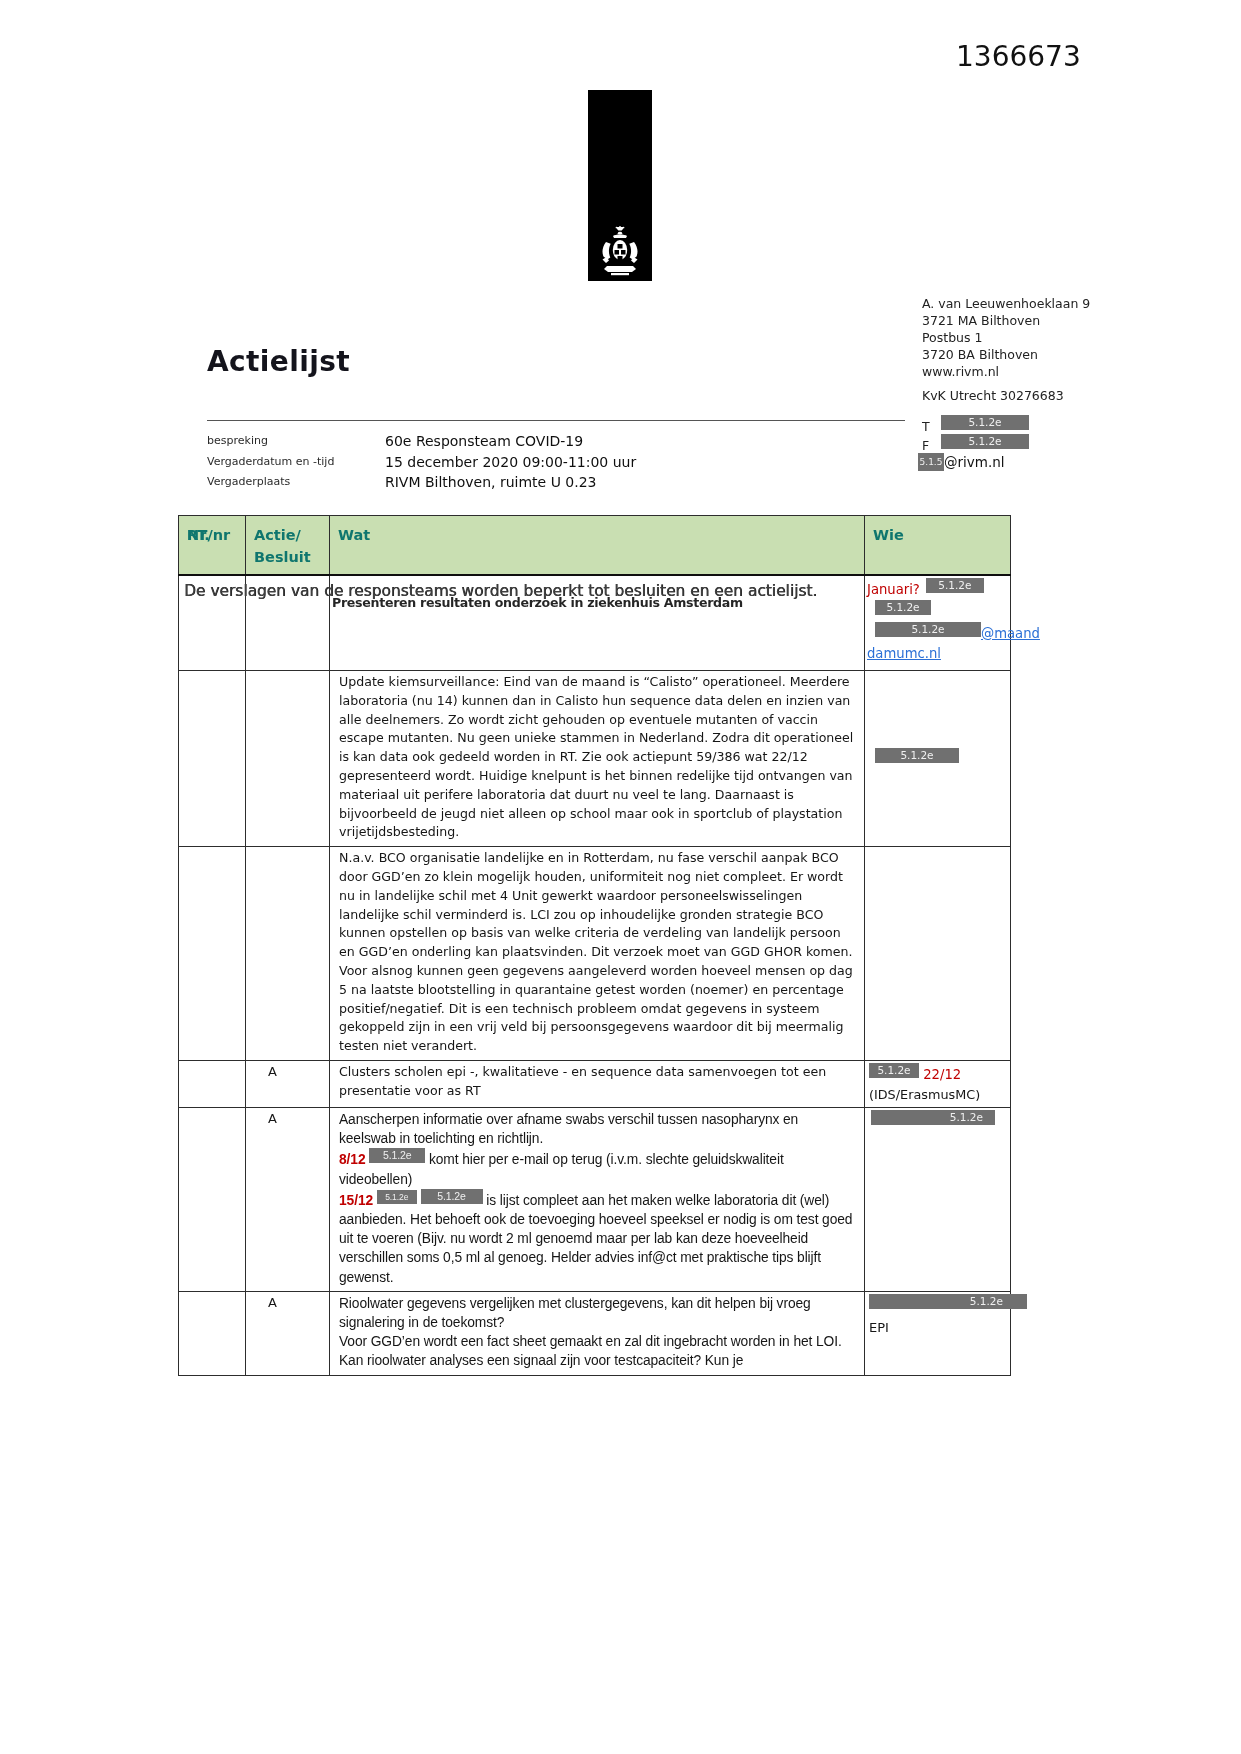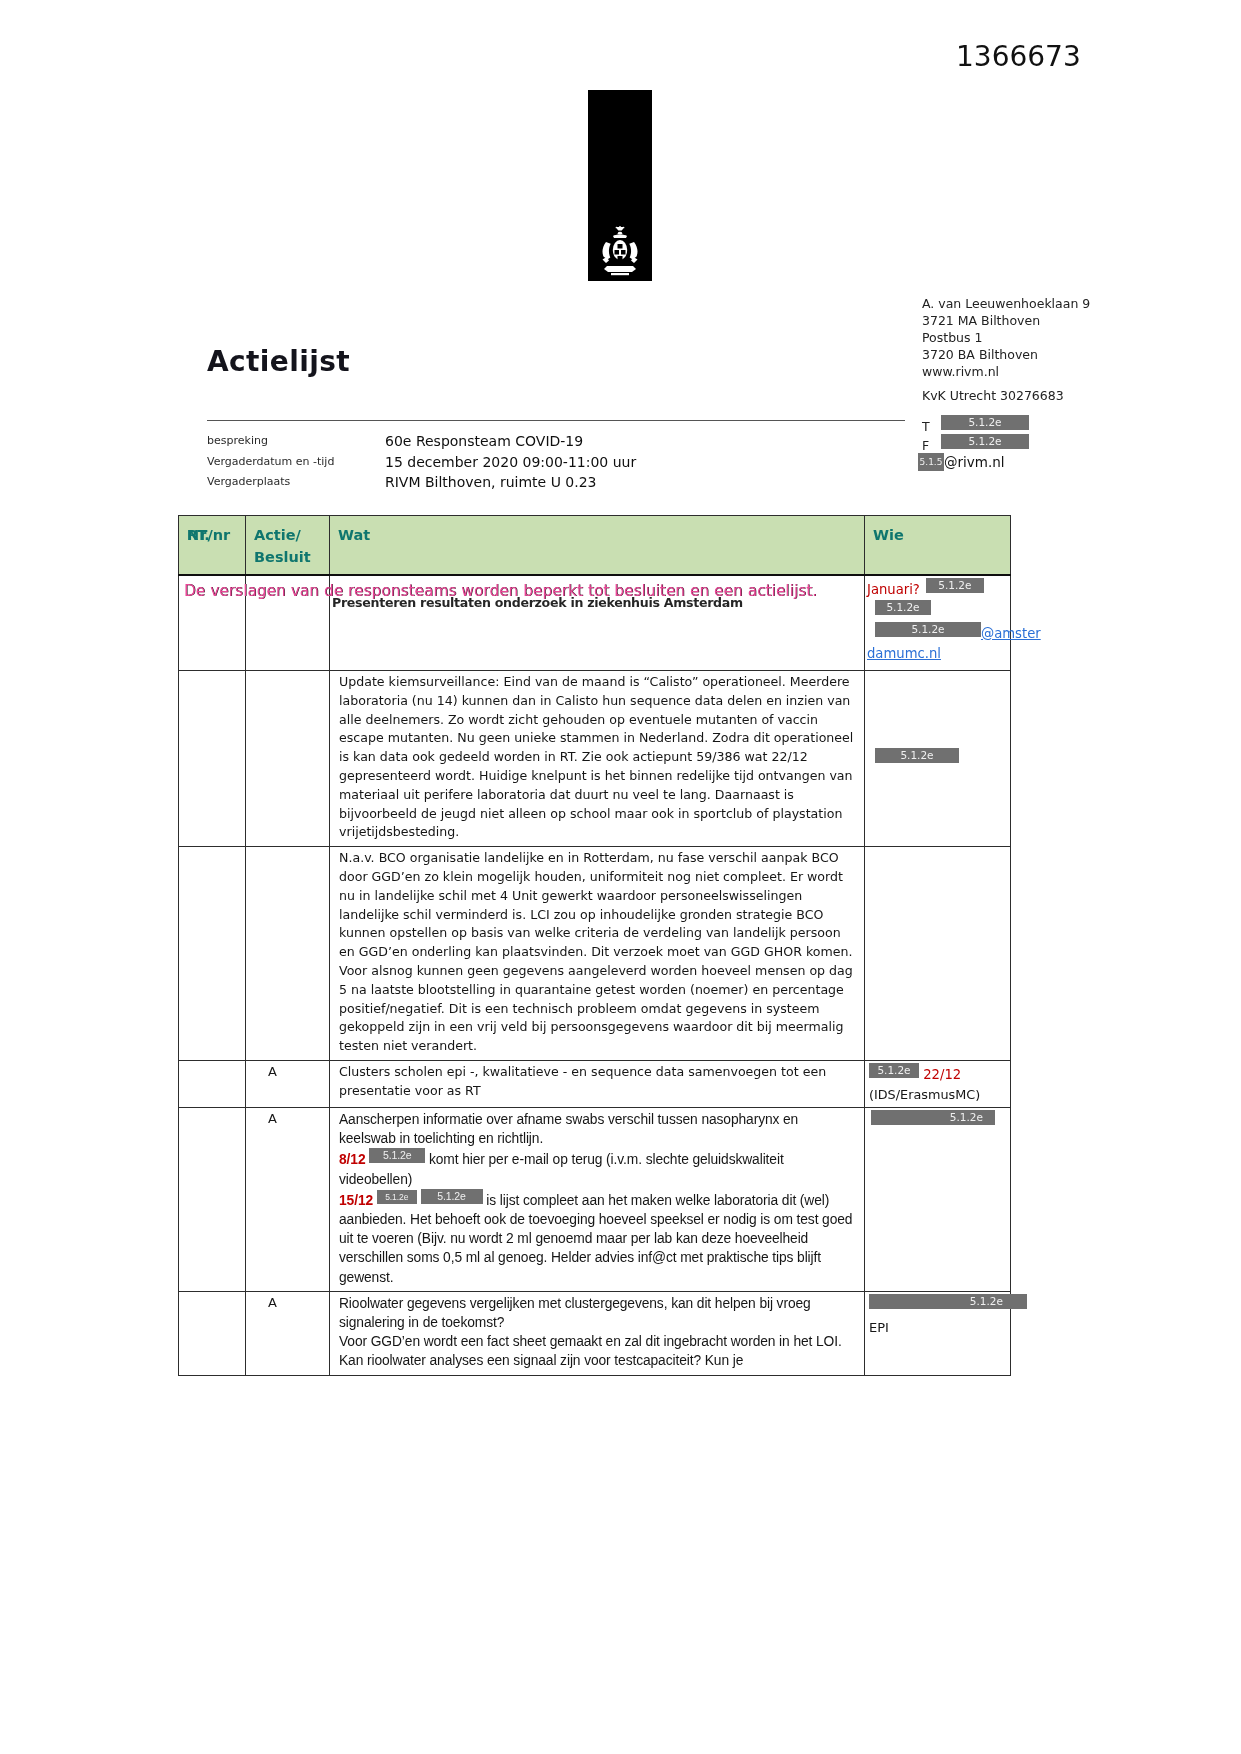--- a/index.html
+++ b/index.html
@@ -61,21 +61,21 @@
   .red{color:#c00000;}
   .red-b{color:#c00000;font-weight:bold;}
   .wlink{color:#2a6fd6;text-decoration:underline;cursor:pointer;}
   .h-ov{position:relative;display:inline-block;}
   .h-ov .over{position:absolute;left:0;top:0;}
   .r1-cells td{height:88px;}
 
   
   .overlay-r1{position:absolute;left:4px;top:64px;width:860px;height:30px;pointer-events:none;}
   .ov-big{position:absolute;left:2px;top:3px;font-size:15.4px;font-weight:500;white-space:nowrap;
-          color:#ec4899;text-shadow:.5px 0 0 #101010;}
+          color:#404040;text-shadow:.5px 0 0 #101010;}
   .ov-small{position:absolute;left:150px;top:16px;font-size:12.6px;font-weight:bold;white-space:nowrap;
             letter-spacing:-.3px;color:#1a1a1a;opacity:.95;}
 </style>
 </head>
 <body>
 
 <div class="page">
 
   <div class="doc-number">1366673</div>
 
@@ -164,21 +164,21 @@
         </tr>
       </thead>
       <tbody>
         <tr class="r1-cells">
           <td></td>
           <td class="actie-cell"></td>
           <td></td>
           <td class="wie-cell">
             <div><span class="red">Januari?</span><span class="rbox w58 ml6">5.1.2e</span></div>
             <div><span class="rbox w56 ml8">5.1.2e</span></div>
-            <div><span class="rbox w106 ml8">5.1.2e</span><a class="wlink">@amster</a></div>
+            <div><span class="rbox w106 ml8">5.1.2e</span><a class="wlink">@maand</a></div>
             <div><a class="wlink">damumc.nl</a></div>
           </td>
         </tr>
         <tr>
           <td></td>
           <td class="actie-cell"></td>
           <td>
             <p>Update kiemsurveillance: Eind van de maand is “Calisto” operationeel. Meerdere laboratoria (nu 14) kunnen dan in Calisto hun sequence data delen en inzien van alle deelnemers. Zo wordt zicht gehouden op eventuele mutanten of vaccin escape mutanten. Nu geen unieke stammen in Nederland. Zodra dit operationeel is kan data ook gedeeld worden in RT. Zie ook actiepunt 59/386 wat 22/12 gepresenteerd wordt. Huidige knelpunt is het binnen redelijke tijd ontvangen van materiaal uit perifere laboratoria dat duurt nu veel te lang. Daarnaast is bijvoorbeeld de jeugd niet alleen op school maar ook in sportclub of playstation vrijetijdsbesteding.</p>
           </td>
           <td class="wie-cell wie-mid">

